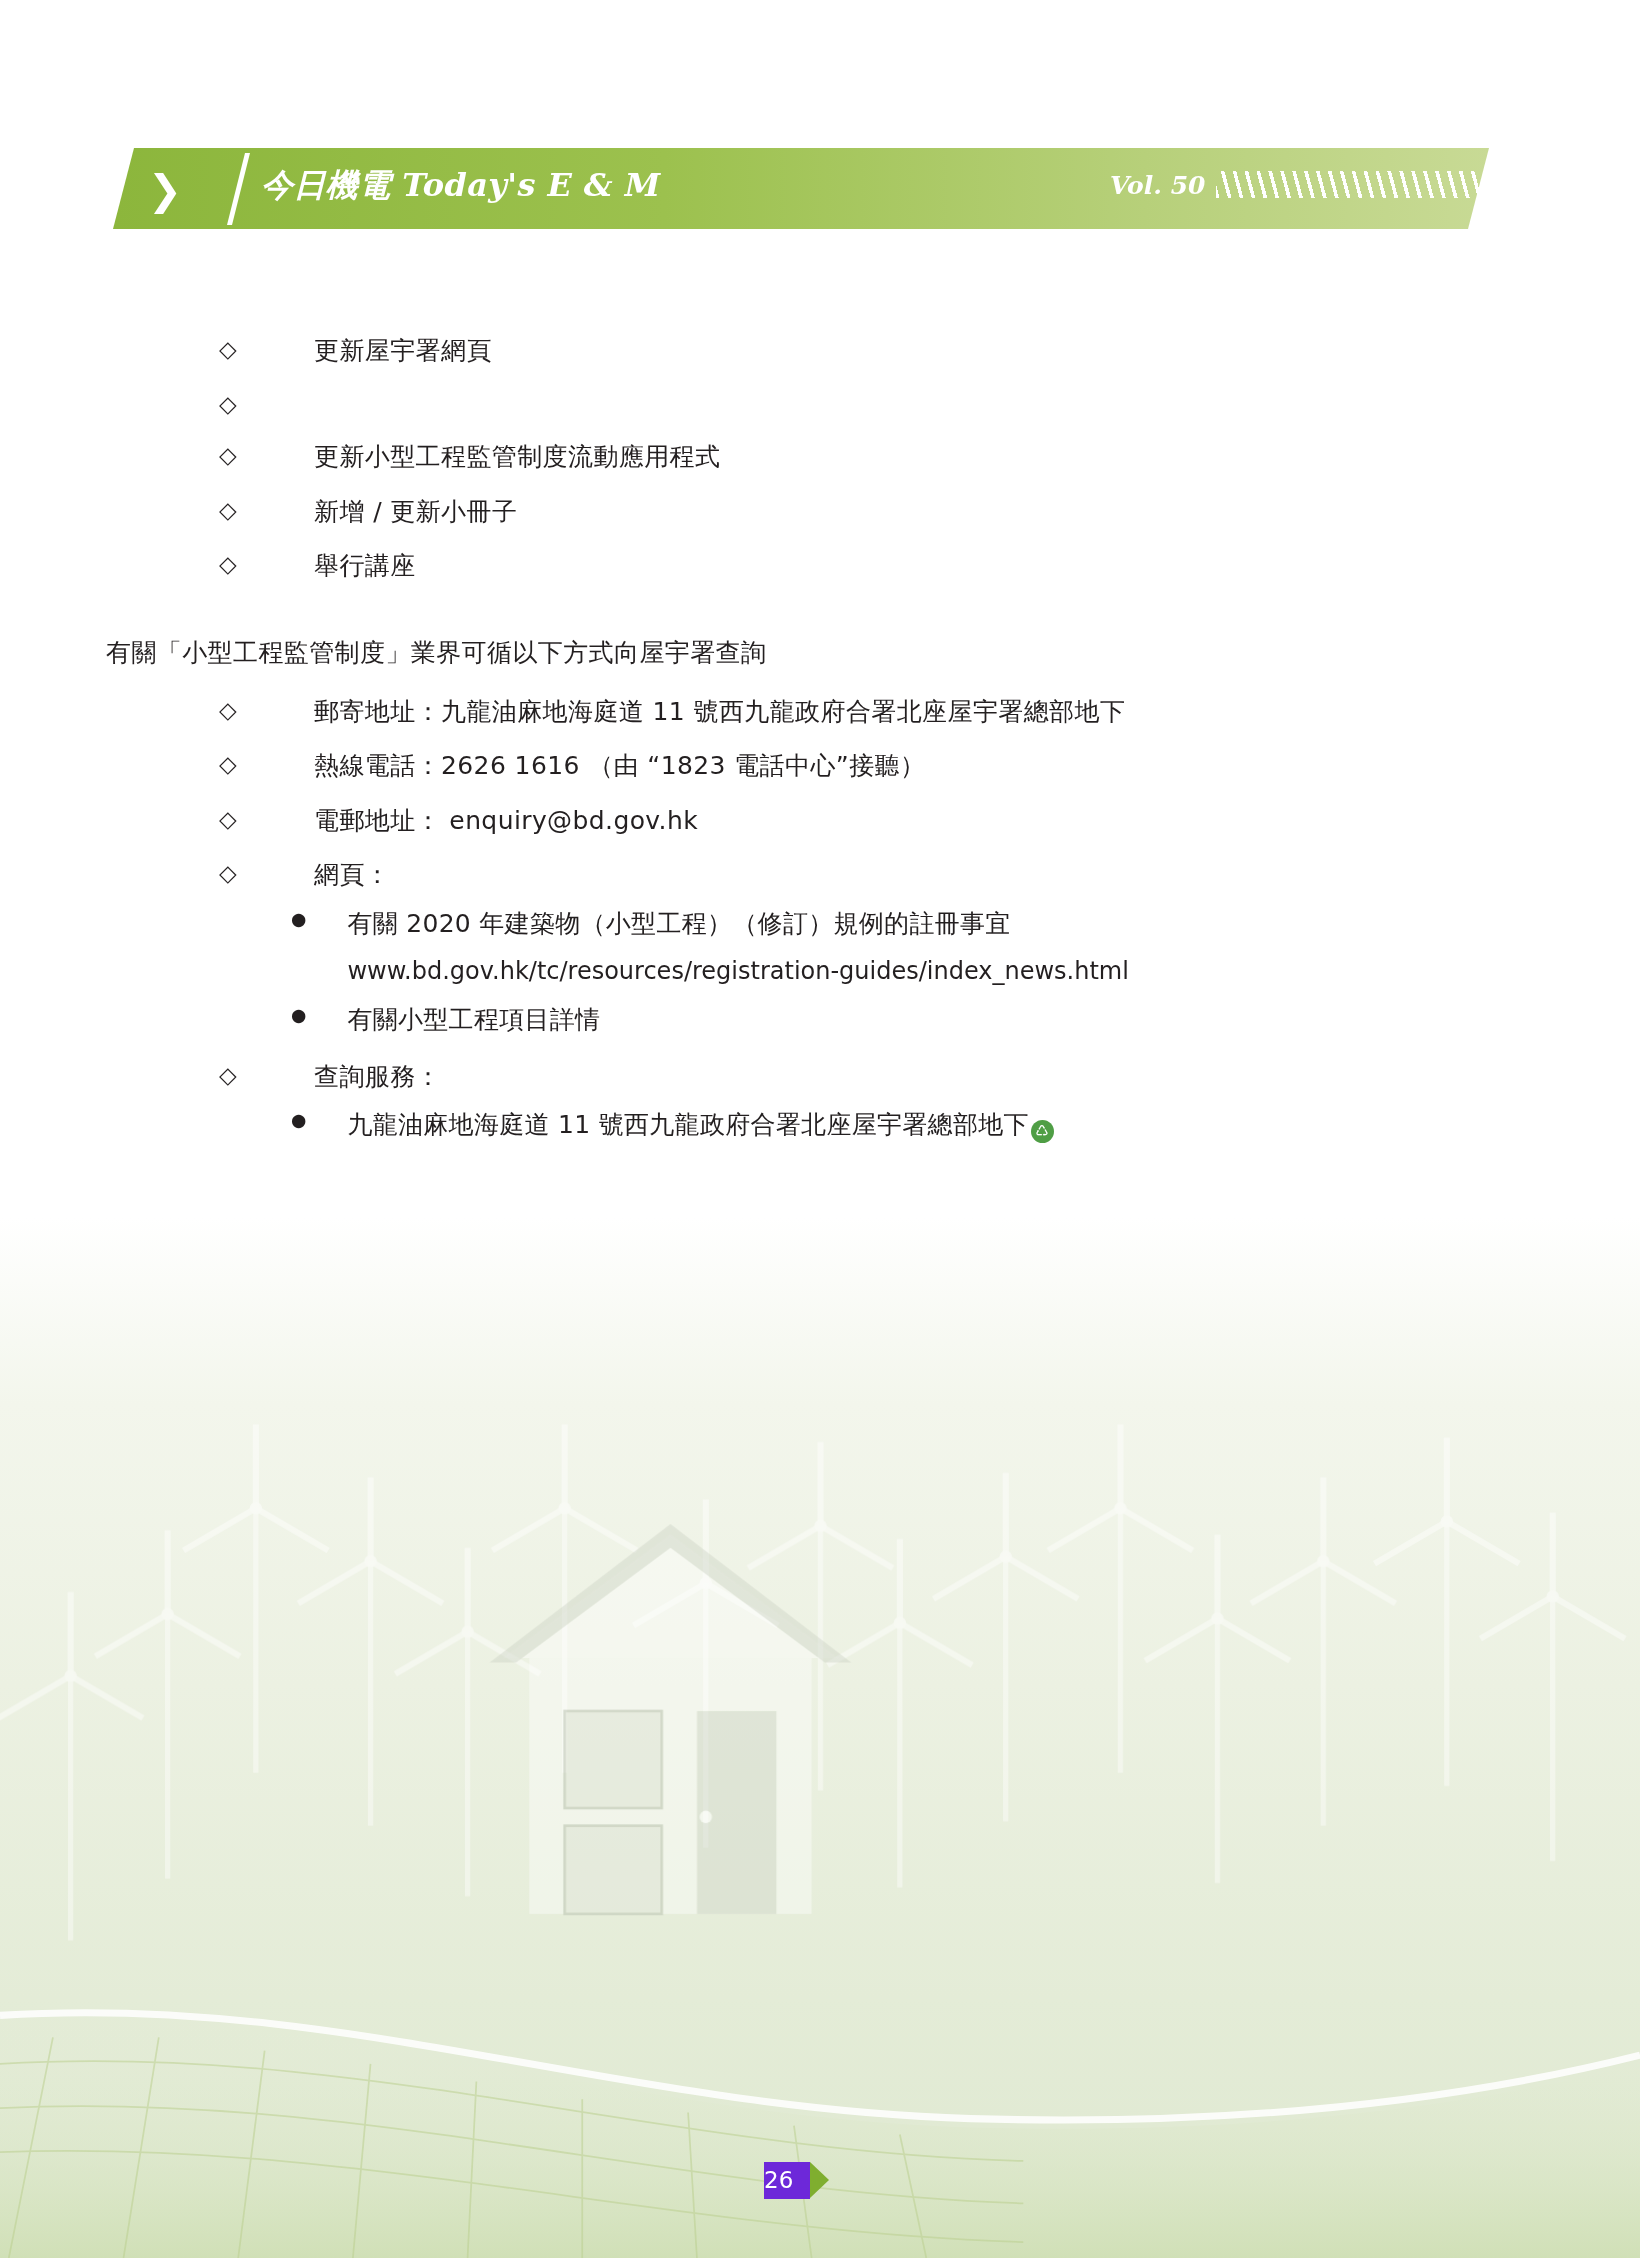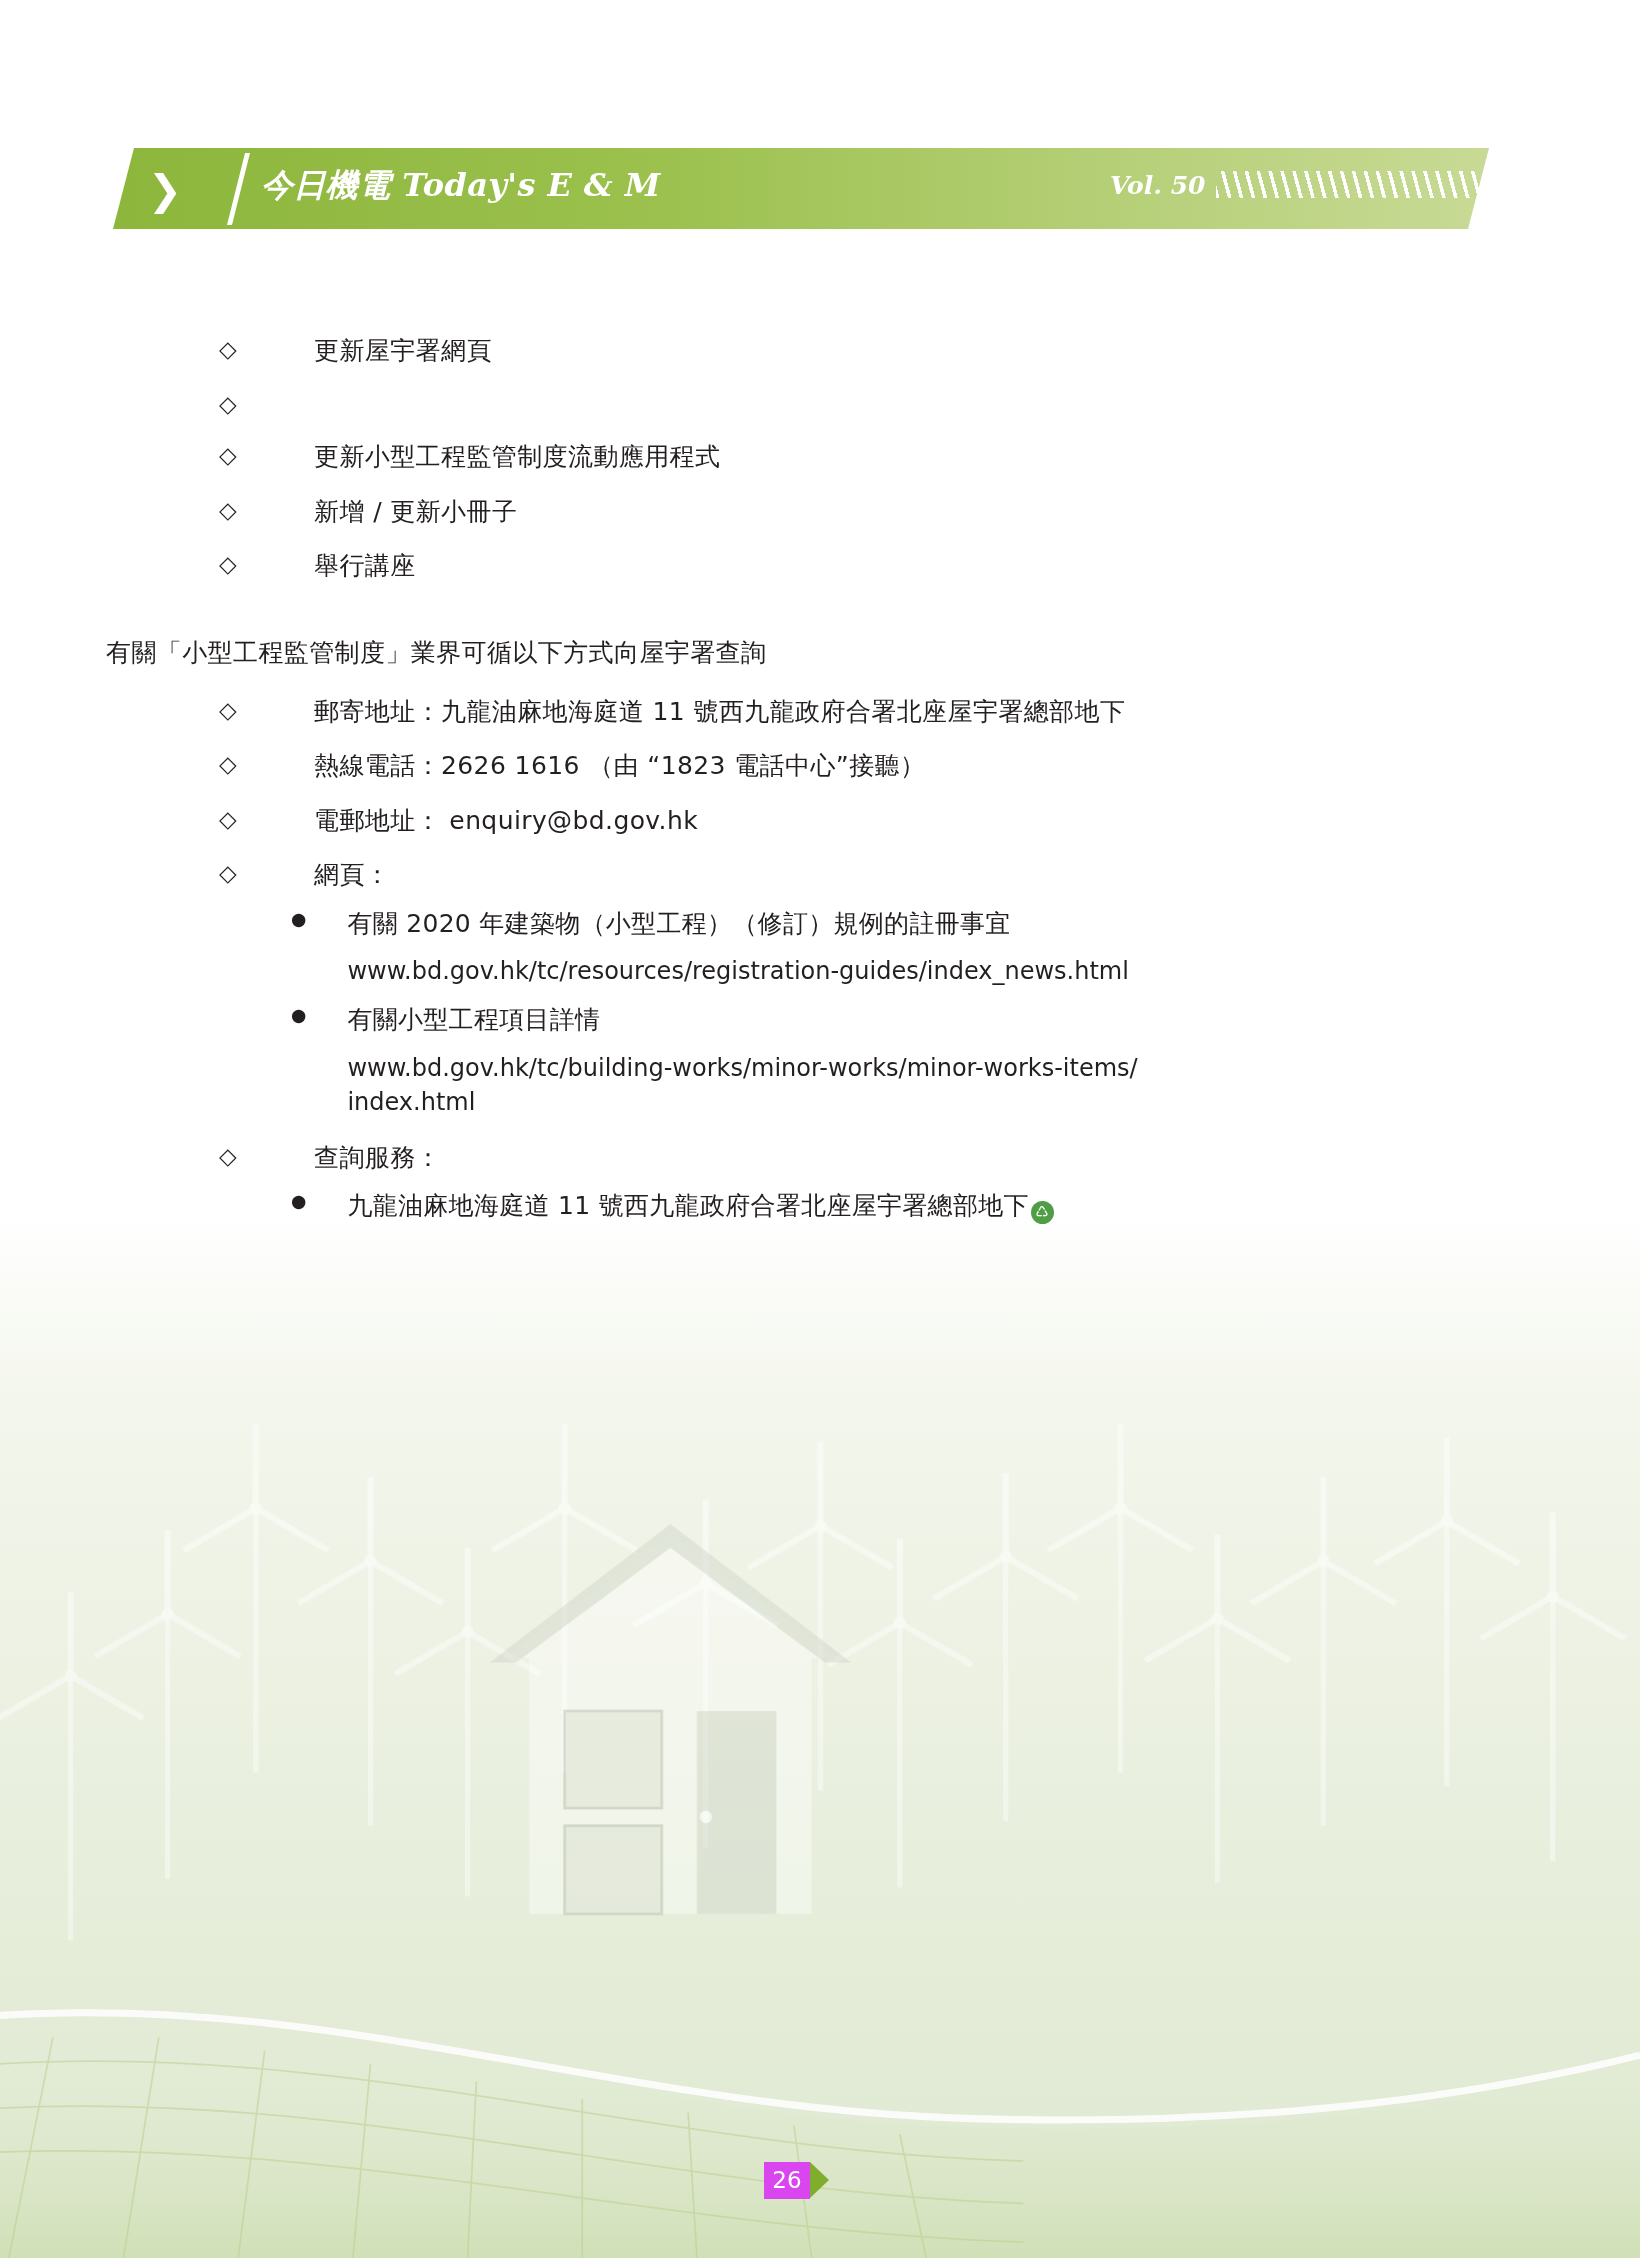--- a/index.html
+++ b/index.html
@@ -201,25 +201,25 @@
     bottom: 55px;
     width: 1640px;
     height: 41px;
   }
   .page-num {
     position: absolute;
     left: 764px;
     top: 0;
     min-width: 46px;
     height: 37px;
-    background: #d946ef;
+    background: #6d28d9;
     color: #ffffff;
     font-size: 23px;
     line-height: 37px;
-    text-align: center;
+    text-align: left;
     font-family: "DejaVu Sans", "Liberation Sans", sans-serif;
   }
   .page-arrow {
     position: absolute;
     left: 810px;
     top: 0;
     width: 0;
     height: 0;
     border-top: 18.5px solid transparent;
     border-bottom: 18.5px solid transparent;
@@ -352,21 +352,20 @@
     <span class="txt">
       <span>有關 2020 年建築物（小型工程）（修訂）規例的註冊事宜</span>
       <span class="url">www.bd.gov.hk/tc/resources/registration-guides/index_news.html</span>
     </span>
   </div>
 
   <div class="lvl2">
     <span class="bull">●</span>
     <span class="txt">
       <span>有關小型工程項目詳情</span>
-      <span class="url" style="white-space:normal; max-width:794px;">www.bd.gov.hk/tc/building-works/minor-works/minor-works-items/<br>index.html</span>
     </span>
   </div>
 
   <div class="lvl1" style="margin-top:23px; margin-bottom:5.3px;">
     <span class="dia">◇</span>
     <span class="txt">查詢服務：</span>
   </div>
 
   <div class="lvl2">
     <span class="bull">●</span>

